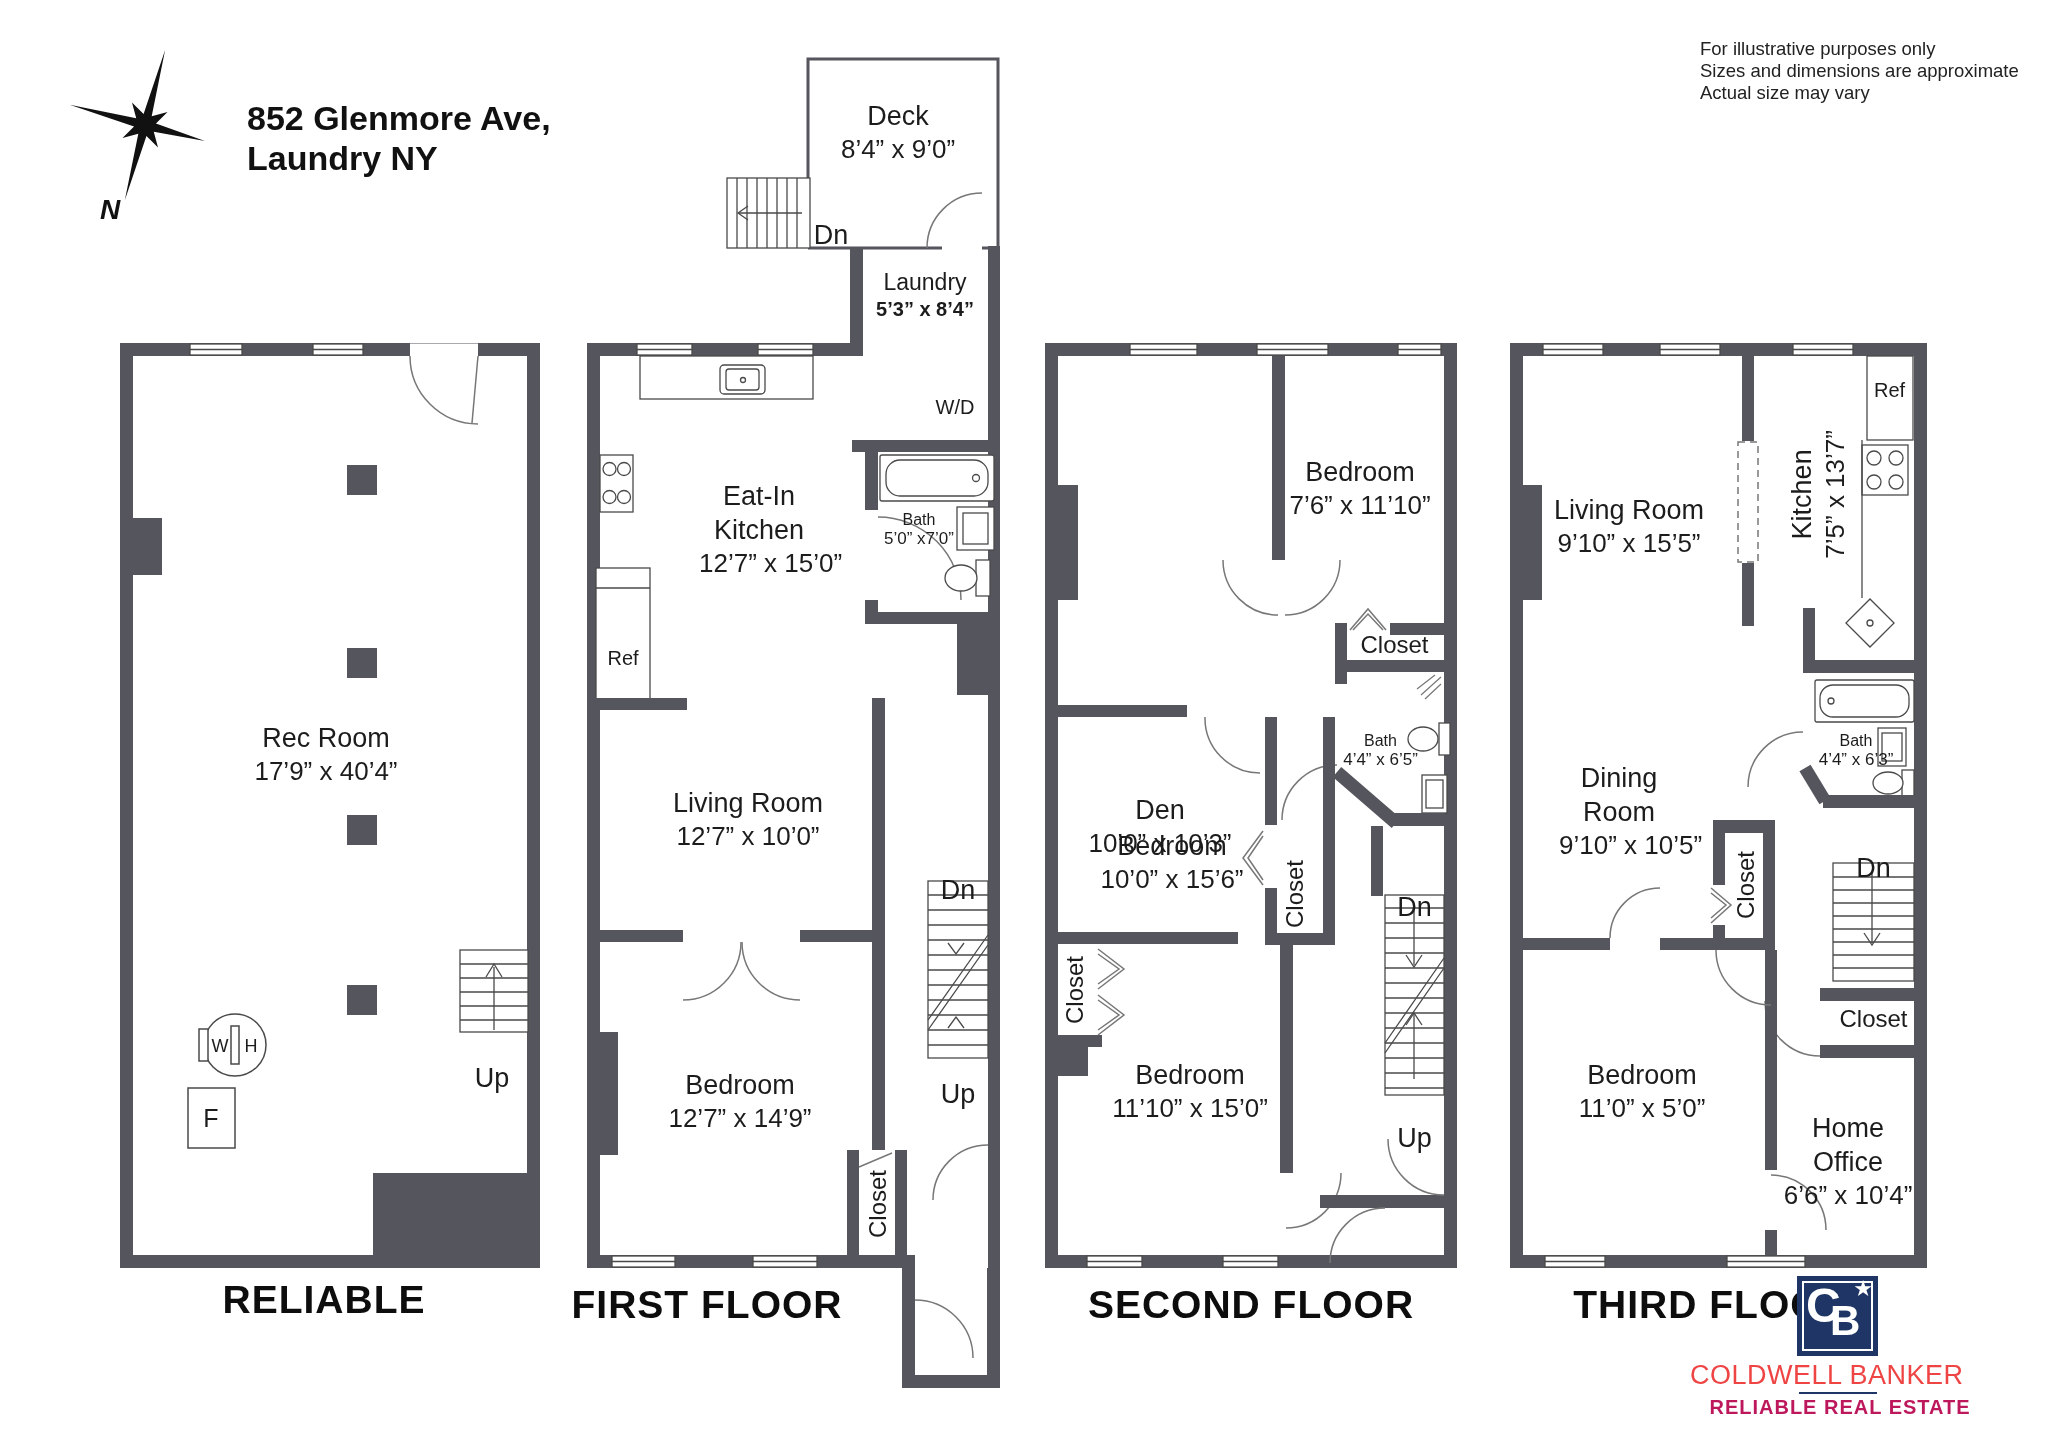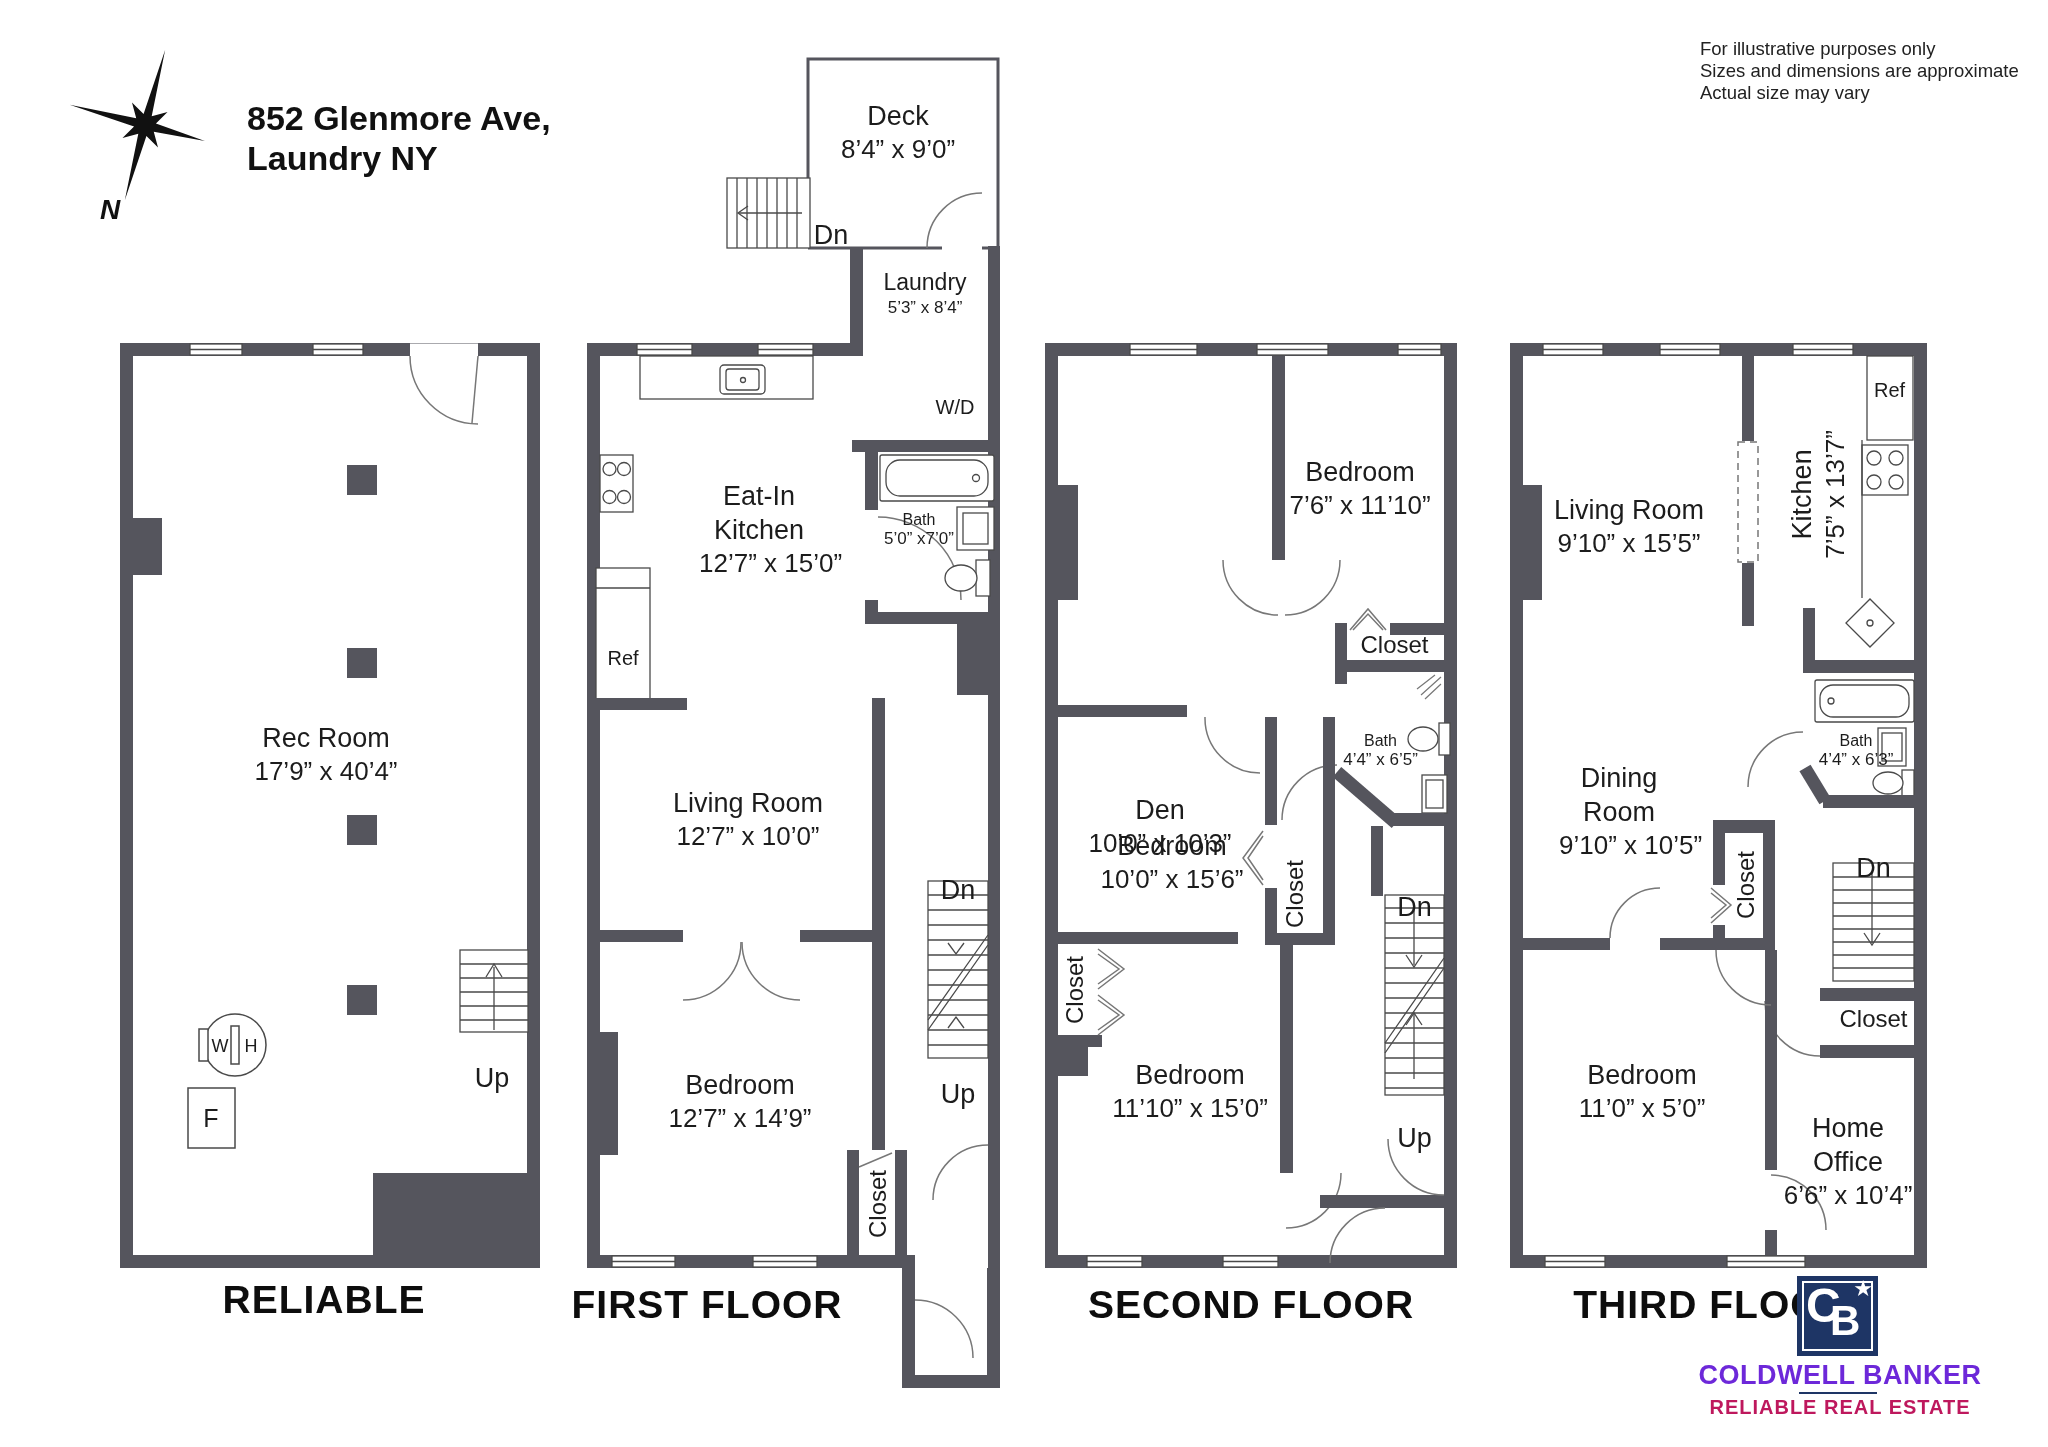--- a/index.html
+++ b/index.html
@@ -7,38 +7,38 @@
           font-family:"Liberation Sans",sans-serif;color:#1c1c1c;overflow:hidden;}
   .abs{position:absolute;}
   .floor{position:absolute;}
   .floor svg{position:absolute;left:0;top:0;}
   .rm{position:absolute;text-align:center;color:#1c1c1c;}
   .nm{font-size:27px;line-height:1.26;}
   .dm{font-size:26px;line-height:1.26;white-space:nowrap;}
   .sm .nm{font-size:16px;line-height:1.2;}
   .sm .dm{font-size:17px;line-height:1.2;}
   .mdm .nm{font-size:23px;line-height:1.25;}
-  .mdm .dm{font-size:17px;line-height:1.25;}
+  .mdm .dm{font-size:20px;line-height:1.25;font-weight:bold;}
   .updn{position:absolute;text-align:center;font-size:27px;color:#1c1c1c;margin-top:23px;}
   .applbl{position:absolute;text-align:center;font-size:20px;color:#1c1c1c;}
   .closetlbl{position:absolute;text-align:center;font-size:24px;color:#1c1c1c;white-space:nowrap;}
   .rot{transform:rotate(-90deg);}
   .floor-title{position:absolute;font-size:39px;font-weight:bold;letter-spacing:1px;
                text-align:center;color:#0d0d0d;}
   .addr{position:absolute;font-size:34px;font-weight:bold;line-height:40px;color:#111;}
   .disc{position:absolute;font-size:18.5px;line-height:22.5px;color:#222;}
   .north{position:absolute;font-size:28px;font-weight:bold;font-style:italic;color:#111;}
   
   .logo-box{position:absolute;left:1797px;top:1276px;width:81px;height:80px;background:#1e3565;}
   .logo-inner{position:absolute;left:5px;top:5px;right:5px;bottom:5px;border:2px solid #ffffff;}
   .mono-c{position:absolute;left:9px;top:2px;color:#fff;font-size:48px;font-weight:bold;}
   .mono-b{position:absolute;left:33px;top:21px;color:#fff;font-size:42px;font-weight:bold;}
   .mono-star{position:absolute;right:5px;top:0px;color:#fff;font-size:22px;}
-  .brand{position:absolute;left:1690px;top:1360px;width:300px;text-align:center;
-         font-size:27px;font-weight:bold;color:#6d28d9;letter-spacing:0.5px;}
+  .brand{position:absolute;left:1690px;top:1360px;width:300px;text-align:left;
+         font-size:27px;font-weight:normal;color:#ef4444;letter-spacing:0.5px;}
   .brand-line{position:absolute;left:1799px;top:1392px;width:78px;height:2px;background:#1e3565;}
   .tagline{position:absolute;left:1690px;top:1396px;width:300px;text-align:center;
            font-size:20px;font-weight:bold;color:#be185d;letter-spacing:1px;}
 </style>
 </head>
 <body>
 
 <div id="canvas">
 
   <svg class="abs" style="left:60px;top:45px" width="180" height="170" viewBox="0 0 180 170">

